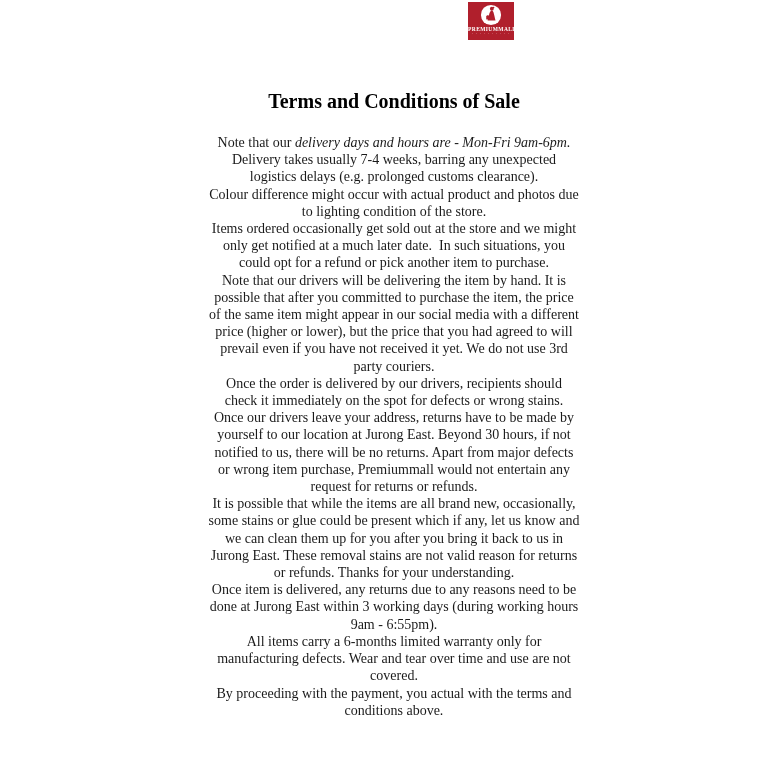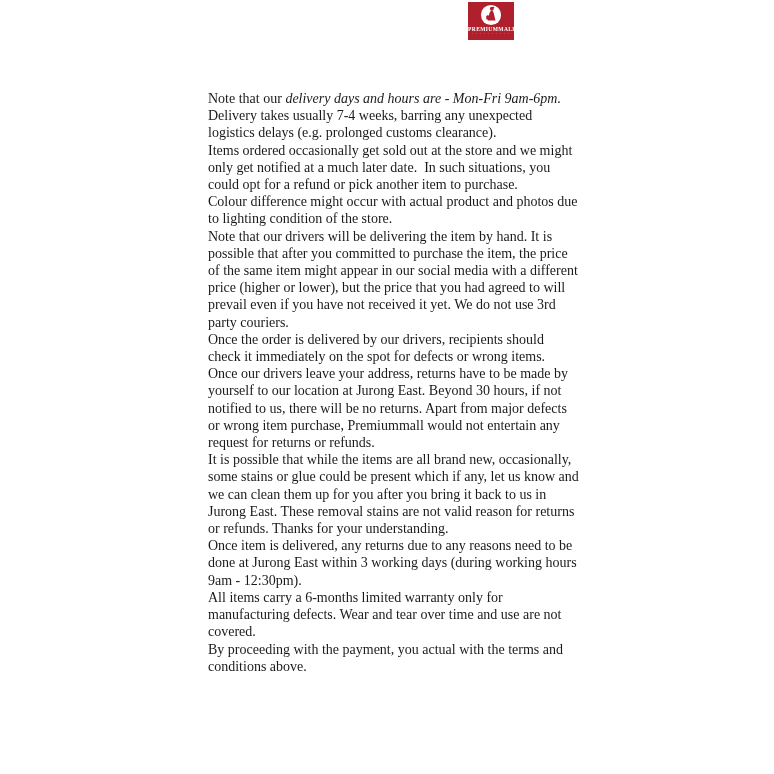--- a/index.html
+++ b/index.html
@@ -49,20 +49,21 @@
     font-weight: 700;
     text-align: center;
     color: #000000;
   }
   .para {
     margin: 0;
     font-size: 14px;
     line-height: 17.2px;
     color: #1a1a1a;
     white-space: pre-wrap;
+    text-align: center;
   }
   .para em { font-style: italic; }
 </style>
 </head>
 <body>
 
 <div class="page">
 
   <div class="logo" style="background: rgb(176, 31, 44);">
     <svg class="logo-mark" viewBox="0 0 24 24" xmlns="http://www.w3.org/2000/svg">
@@ -73,28 +74,29 @@
         <path d="M12.6 7.1 C10.8 8.1 10.2 10.0 9.8 12.2 C9.5 14.2 9.0 16.2 8.3 18.0 L16.9 18.0 C16.1 14.6 15.4 11.4 14.8 9.2 C14.4 7.9 13.6 7.2 12.6 7.1 Z"></path>
         <path d="M7.3 13.1 Q8.5 11.1 9.7 13.1 L9.1 13.1 Q8.5 12.0 7.9 13.1 Z"></path>
         <rect x="6.8" y="12.9" width="3.3" height="3.9" rx="0.4"></rect>
       </g>
     </svg>
     <div class="logo-brand">PREMIUMMALL</div>
     <div class="logo-tagline">· · · · · · · · · ·</div>
   </div>
 
   <div class="content">
+    <h1 class="title">Terms and Conditions of Sale</h1>
     <div class="paragraphs">
         <p class="para"><span>Note that our </span><em>delivery days and hours are - Mon-Fri 9am-6pm.</em></p>
         <p class="para"><span>Delivery takes usually 7-4 weeks, barring any unexpected logistics delays (e.g. prolonged customs clearance).</span></p>
+        <p class="para"><span>Colour difference might occur with actual product and photos due to lighting condition of the store.</span></p>
         <p class="para"><span>Items ordered occasionally get sold out at the store and we might only get notified at a much later date.  In such situations, you could opt for a refund or pick another item to purchase.</span></p>
-        <p class="para"><span>Colour difference might occur with actual product and photos due to lighting condition of the store.</span></p>
         <p class="para"><span>Note that our drivers will be delivering the item by hand. It is possible that after you committed to purchase the item, the price of the same item might appear in our social media with a different price (higher or lower), but the price that you had agreed to will prevail even if you have not received it yet. We do not use 3rd party couriers.</span></p>
-        <p class="para"><span>Once the order is delivered by our drivers, recipients should check it immediately on the spot for defects or wrong items.</span></p>
+        <p class="para"><span>Once the order is delivered by our drivers, recipients should check it immediately on the spot for defects or wrong stains.</span></p>
         <p class="para"><span>Once our drivers leave your address, returns have to be made by yourself to our location at Jurong East. Beyond 30 hours, if not notified to us, there will be no returns. Apart from major defects or wrong item purchase, Premiummall would not entertain any request for returns or refunds.</span></p>
         <p class="para"><span>It is possible that while the items are all brand new, occasionally, some stains or glue could be present which if any, let us know and we can clean them up for you after you bring it back to us in Jurong East. These removal stains are not valid reason for returns or refunds. Thanks for your understanding.</span></p>
-        <p class="para"><span>Once item is delivered, any returns due to any reasons need to be done at Jurong East within 3 working days (during working hours 9am - 12:30pm).</span></p>
+        <p class="para"><span>Once item is delivered, any returns due to any reasons need to be done at Jurong East within 3 working days (during working hours 9am - 6:55pm).</span></p>
         <p class="para"><span>All items carry a 6-months limited warranty only for manufacturing defects. Wear and tear over time and use are not covered.</span></p>
         <p class="para"><span>By proceeding with the payment, you actual with the terms and conditions above.</span></p>
       </div>
   </div>
 
 </div>
 
 </body></html>

